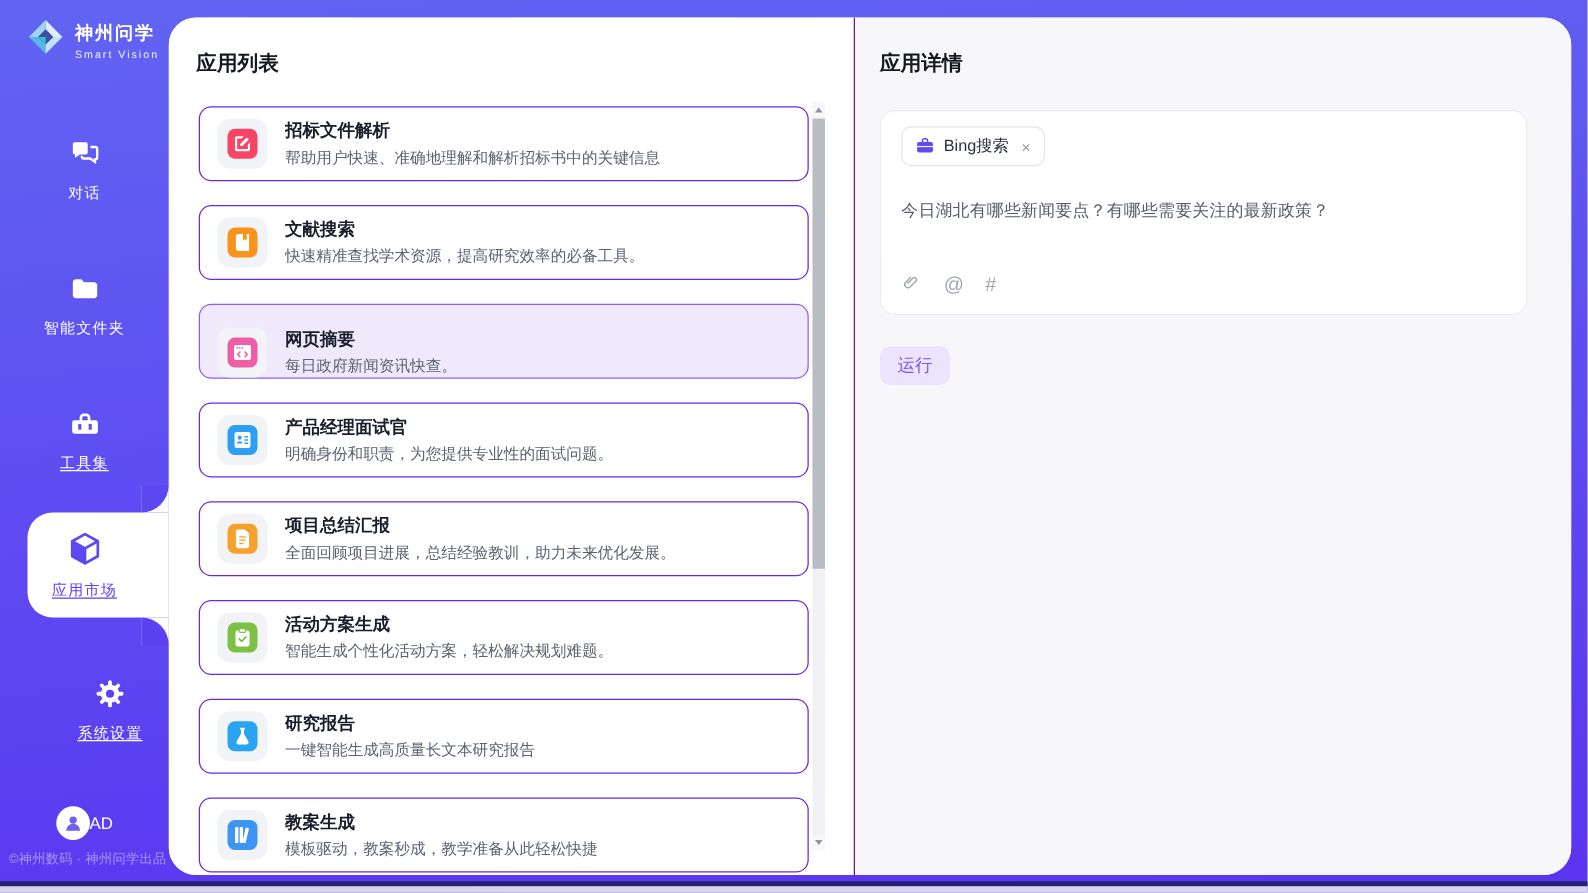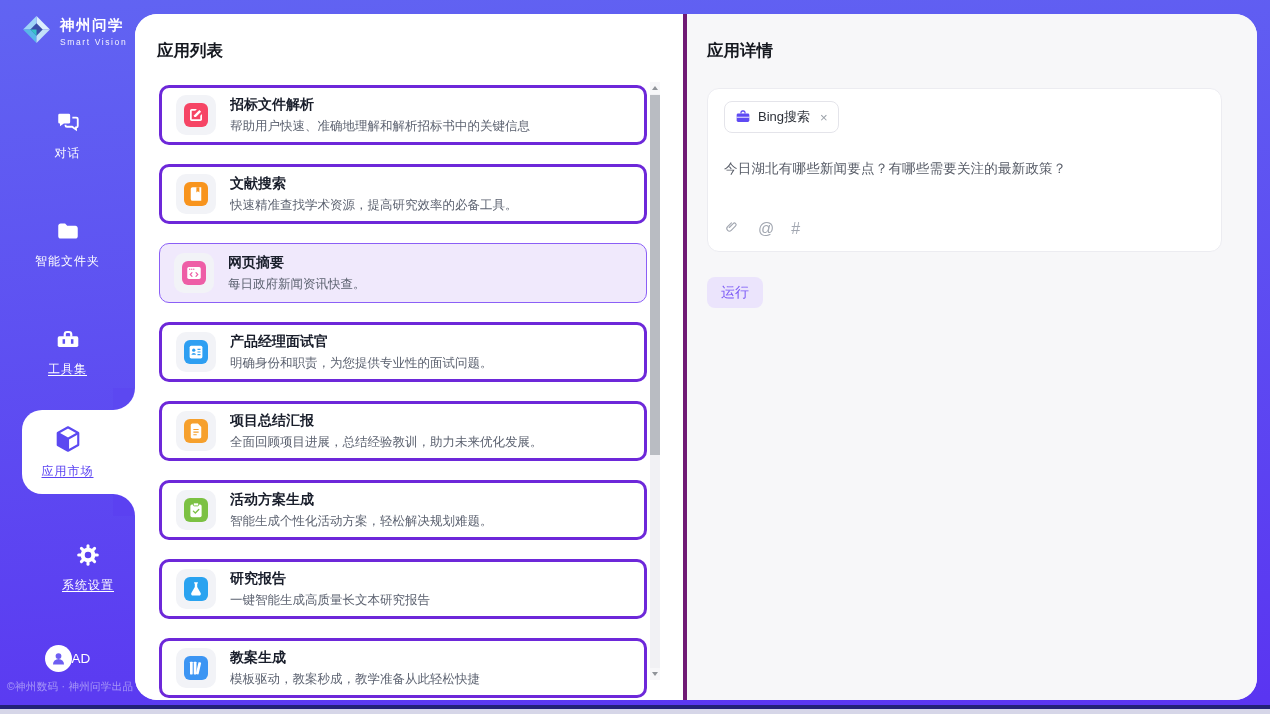--- a/index.html
+++ b/index.html
@@ -35,43 +35,43 @@
   
   .content { position:absolute; left:135px; top:14px; width:1122px; height:686px;
     border-radius:22px; overflow:hidden; display:flex; background:#fff; }
   .panel-title { font-size:16.5px; font-weight:700; color:#15181f; }
 
   
   .list-panel { position:relative; width:548px; background:#fff; flex:none; }
   .list-panel .panel-title { position:absolute; left:22px; top:26px; }
   .cards { position:absolute; left:24px; top:71px; width:488px;
     display:flex; flex-direction:column; gap:19px; }
-  .card { height:60px; flex:none; background:#fff; border:3px solid #6d28d9; border-radius:10px;
+  .card { height:60px; flex:none; background:#fff; border:1px solid #6d28d9; border-radius:10px;
     display:flex; align-items:center; padding:0 14px; cursor:pointer; }
-  .card.selected { background:#f0e9fc; border:1.5px solid #8b5ff6; }
+  .card.selected { background:#f0e9fc; border:1.5px solid #8b5ff6;align-items:flex-end; }
   .icon-box { width:40px; height:40px; border-radius:10px; background:#f2f3f7; flex:none;
     display:flex; align-items:center; justify-content:center; margin-right:14px; }
   .tile { width:24px; height:24px; border-radius:6px; display:flex; align-items:center; justify-content:center; }
   .card-text { overflow:hidden; }
   .card-title { font-size:14px; font-weight:700; color:#191e2b; white-space:nowrap; }
   .card-desc { font-size:12.5px; color:#5c6270; margin-top:4px; white-space:nowrap; overflow:hidden; }
 
   
   .sb { position:absolute; right:23px; top:68px; width:10px; height:598px; background:#f1f1f4; }
   .sb-up,.sb-down { position:absolute; left:0; width:10px; height:12px; background:#f7f7f9;
     display:flex; align-items:center; justify-content:center; cursor:pointer; }
   .sb-up { top:0; } .sb-down { bottom:0; }
   .tri-up { width:0; height:0; border-left:3.5px solid transparent; border-right:3.5px solid transparent;
     border-bottom:4.5px solid #8f9399; }
   .tri-down { width:0; height:0; border-left:3.5px solid transparent; border-right:3.5px solid transparent;
     border-top:4.5px solid #8f9399; }
   .sb-thumb { position:absolute; left:0; top:13px; width:10px; height:360px; background:#b9bcc2; cursor:pointer; }
 
   
-  .detail-panel { position:relative; flex:1; background:#f7f7f9; border-left:4px solid #701a75;
+  .detail-panel { position:relative; flex:1; background:#f7f7f9; border-left:1px solid #701a75;
     padding:26px 35px 0 20px; }
   .detail-card { margin-top:26px; height:164px; background:#fff; border:1px solid #ececf1;
     border-radius:12px; padding:12px 16px; position:relative; }
   .tool-tag { display:inline-flex; align-items:center; gap:7px; height:32px; padding:0 10px;
     border:1px solid #e4e4ea; border-radius:8px; background:#fff; font-size:13px; color:#2c3038; cursor:pointer; }
   .tag-x { color:#9aa0a8; font-size:13px; margin-left:3px; cursor:pointer; }
   .query-text { margin-top:27px; font-size:13.5px; color:#565b66; letter-spacing:.2px; }
   .input-icons { position:absolute; left:16px; bottom:12px; display:flex; gap:17px;
     align-items:center; color:#a2a7b1; font-size:16px; }
   .input-icons span { cursor:pointer; line-height:1; }

